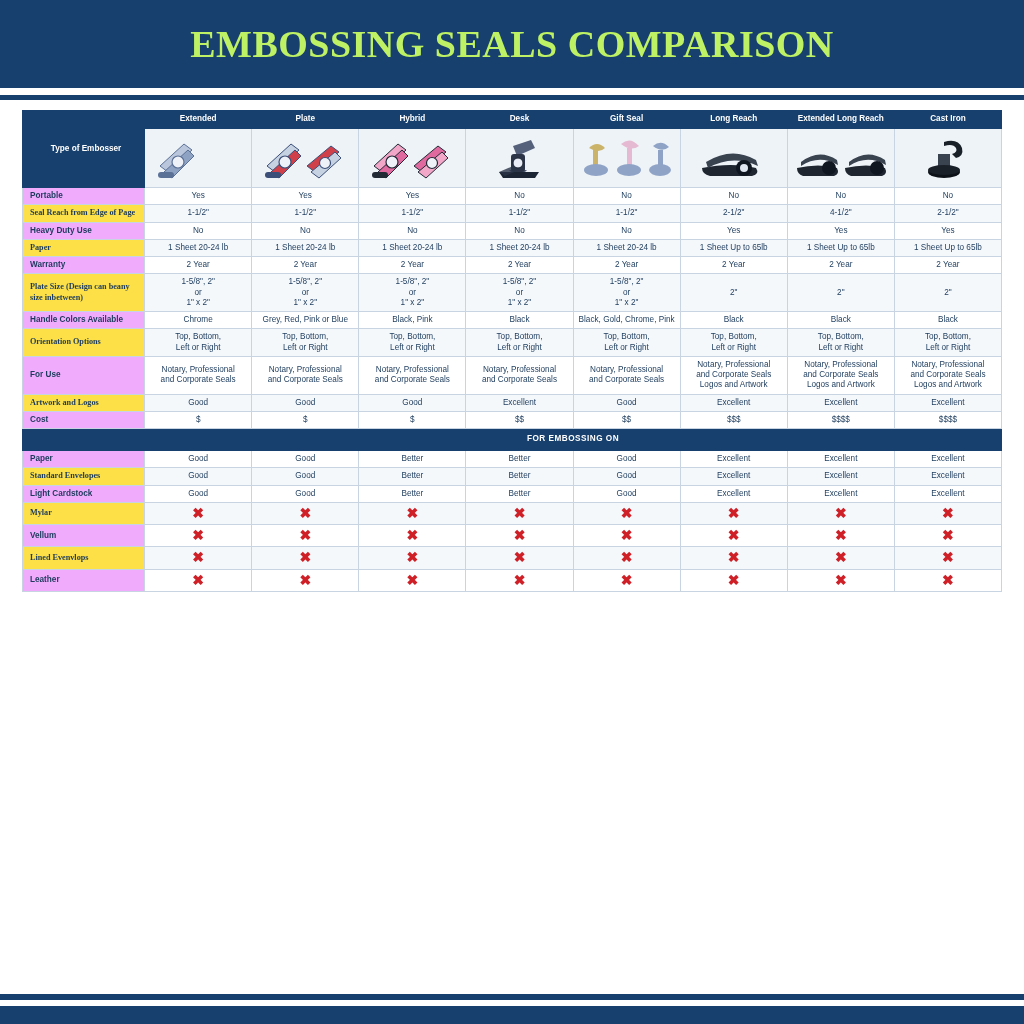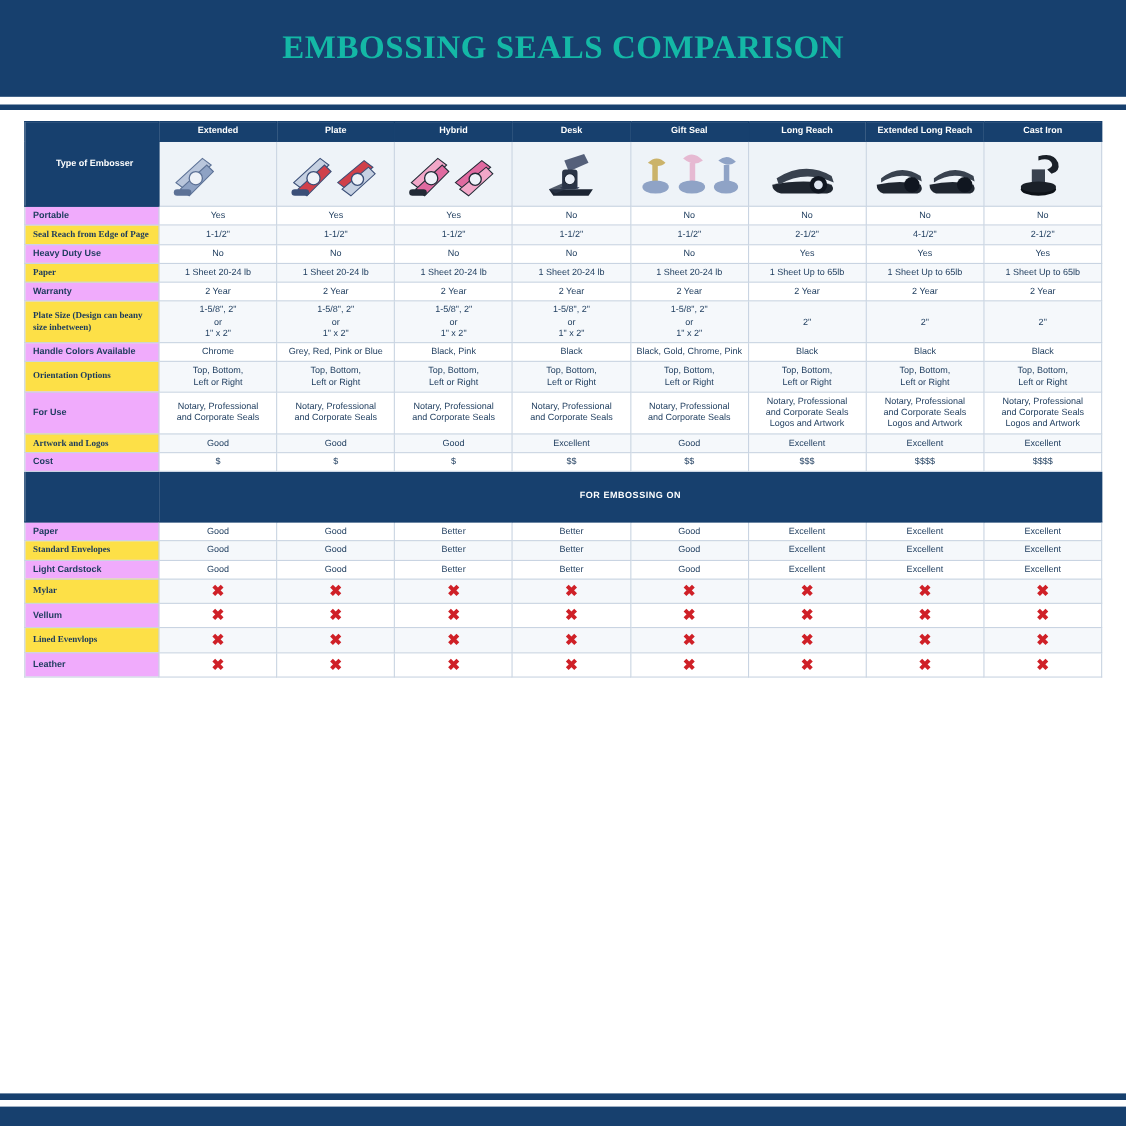--- a/index.html
+++ b/index.html
@@ -18,22 +18,22 @@
   
   .header {
     height: 88px;
     background: #17406e;
     display: flex;
     align-items: center;
     justify-content: center;
   }
   .header h1 {
     margin: 0;
-    color: #14b8a6;
-    font-size: 30px;
+    color: #bef264;
+    font-size: 38px;
     font-weight: bold;
     letter-spacing: 0.5px;
     text-align: center;
     font-family: "Liberation Serif", serif;
   }
   .header-rule {
     height: 5px;
     background: #17406e;
     margin-top: 7px;
   }
@@ -101,21 +101,21 @@
   }
   .imgcell svg { display: block; margin: 0 auto; }
 
   
   .banner {
     background: #17406e !important;
     color: #fff !important;
     font-size: 17px;
     font-weight: bold;
     letter-spacing: 0.5px;
-    height: 46px;
+    height: 22px;
     border: 1px solid #17406e !important;
     font-family: "Liberation Sans", sans-serif;
   }
   .banner-left {
     background: #17406e !important;
     border: 1px solid #17406e !important;
   }
 
   .xmark { color: #cf2027; font-size: 14px; line-height: 1; font-weight: bold; }
 

